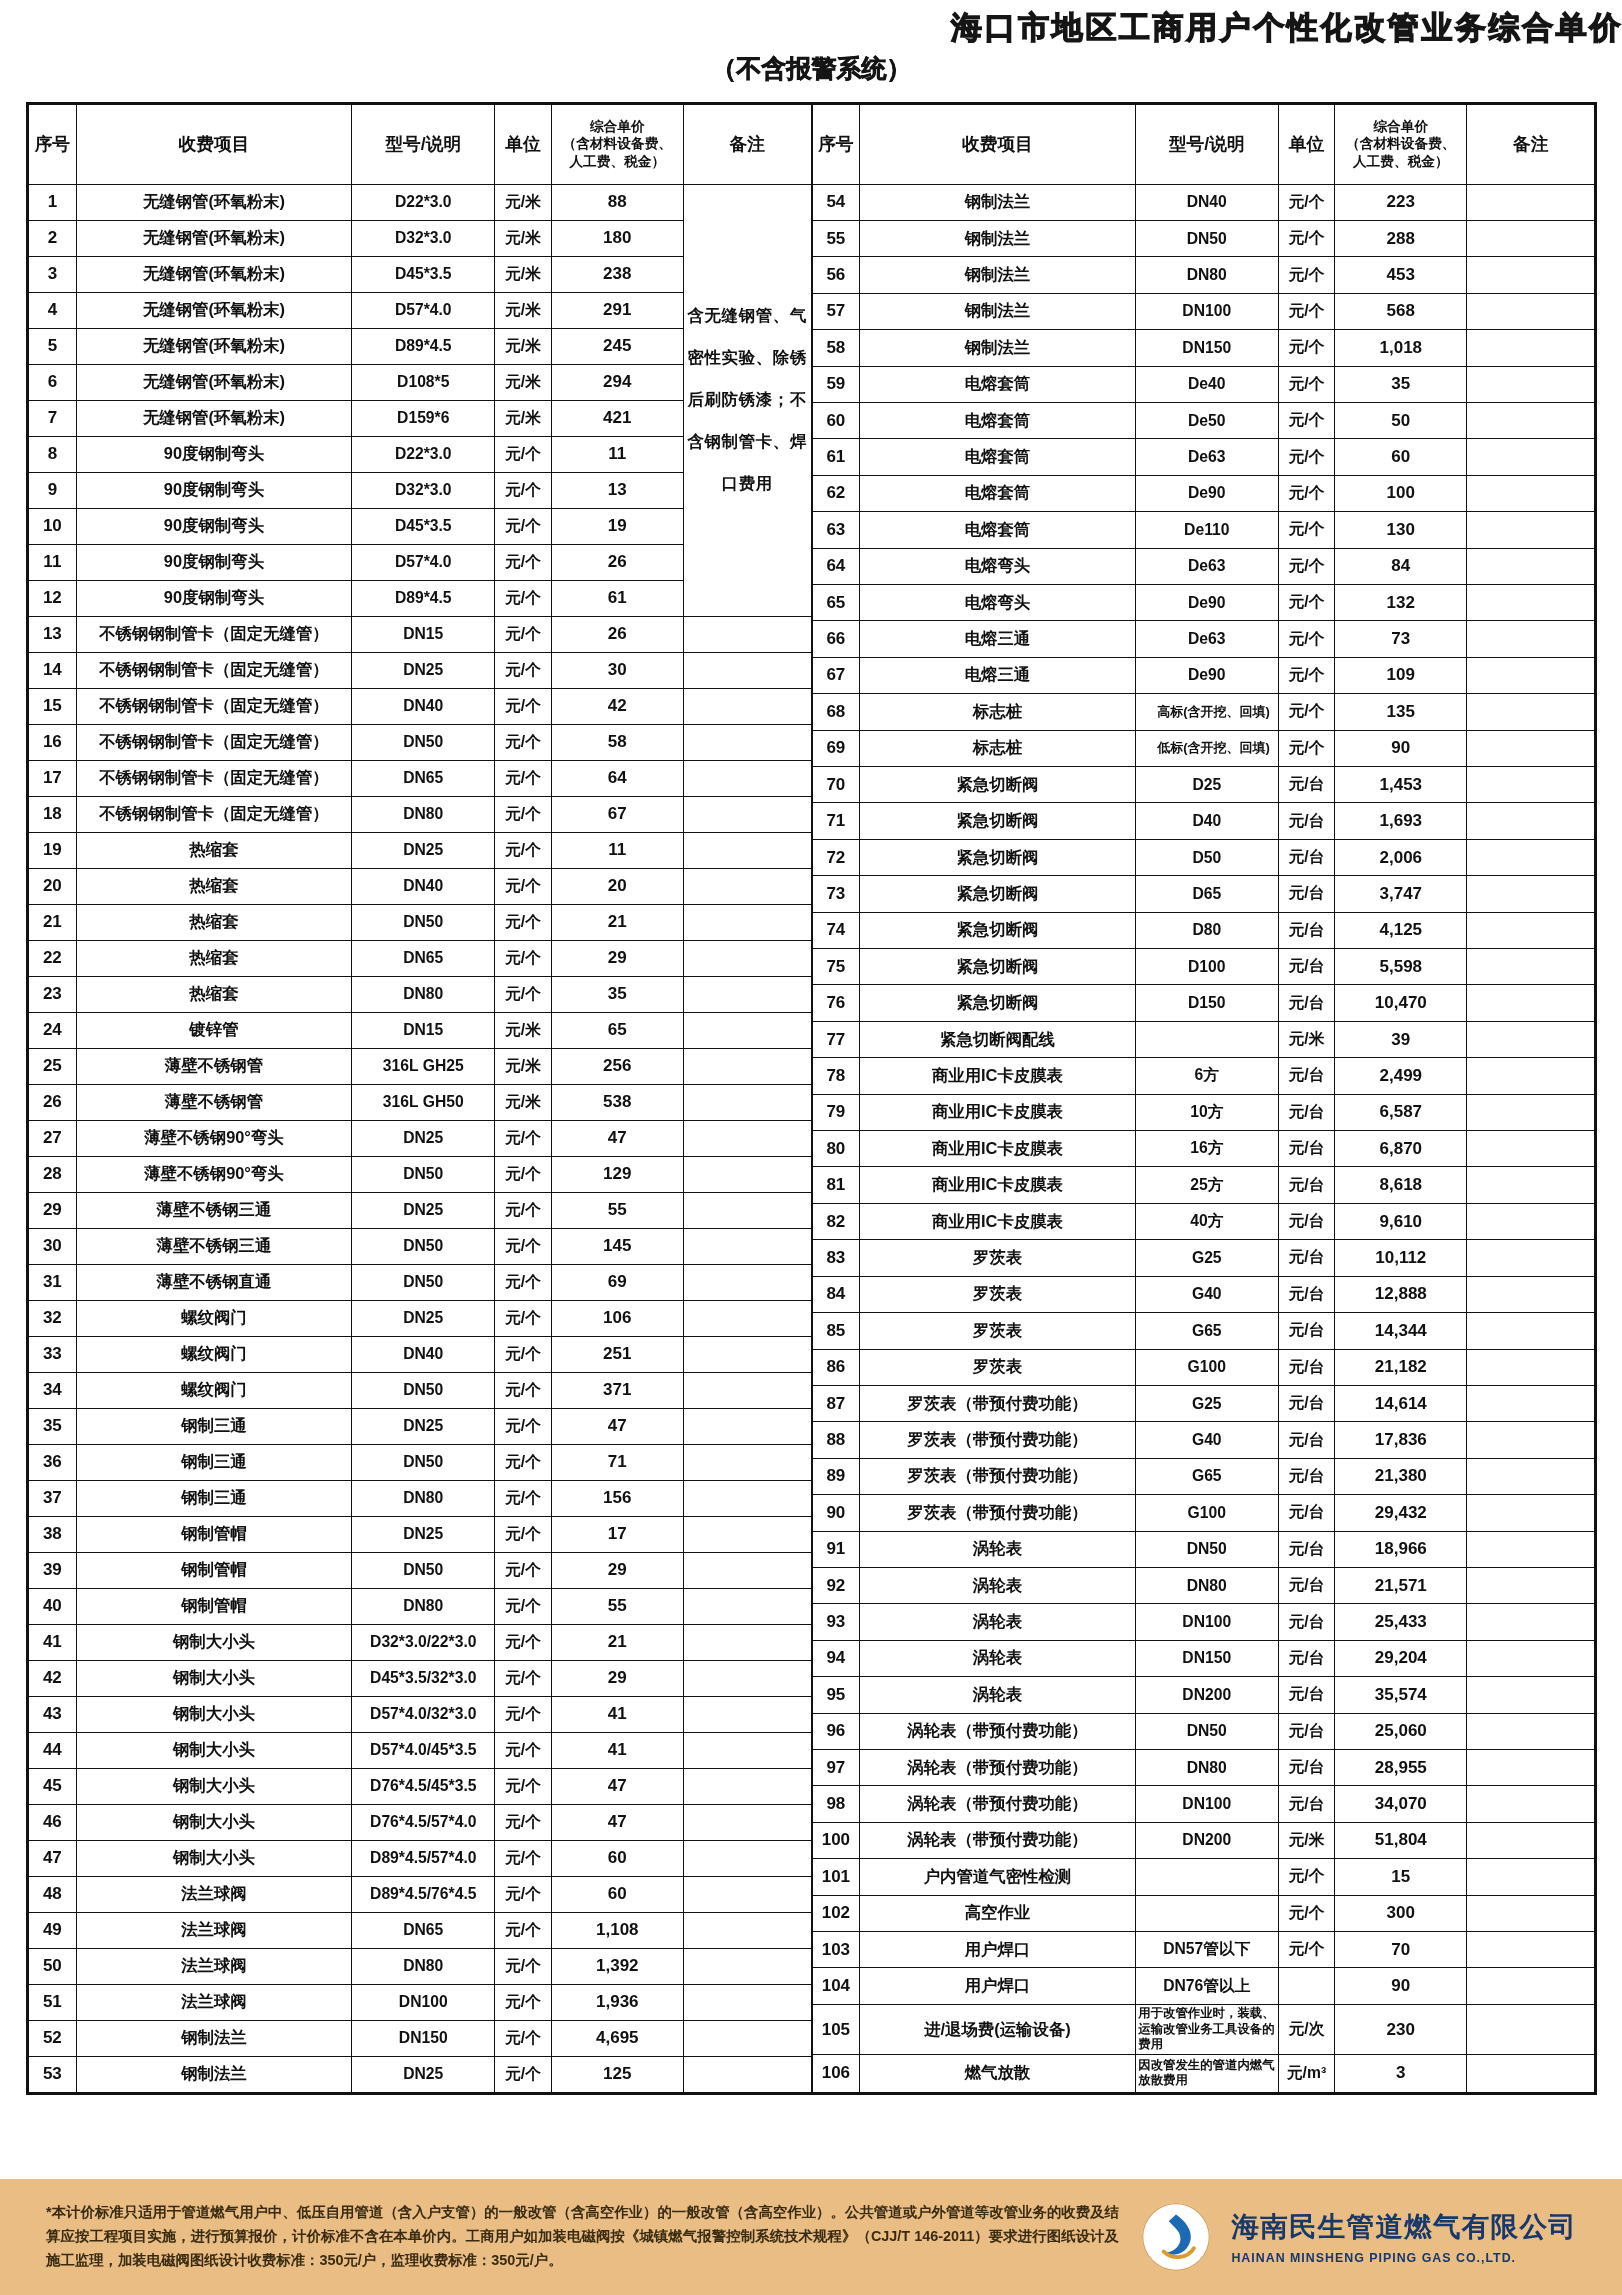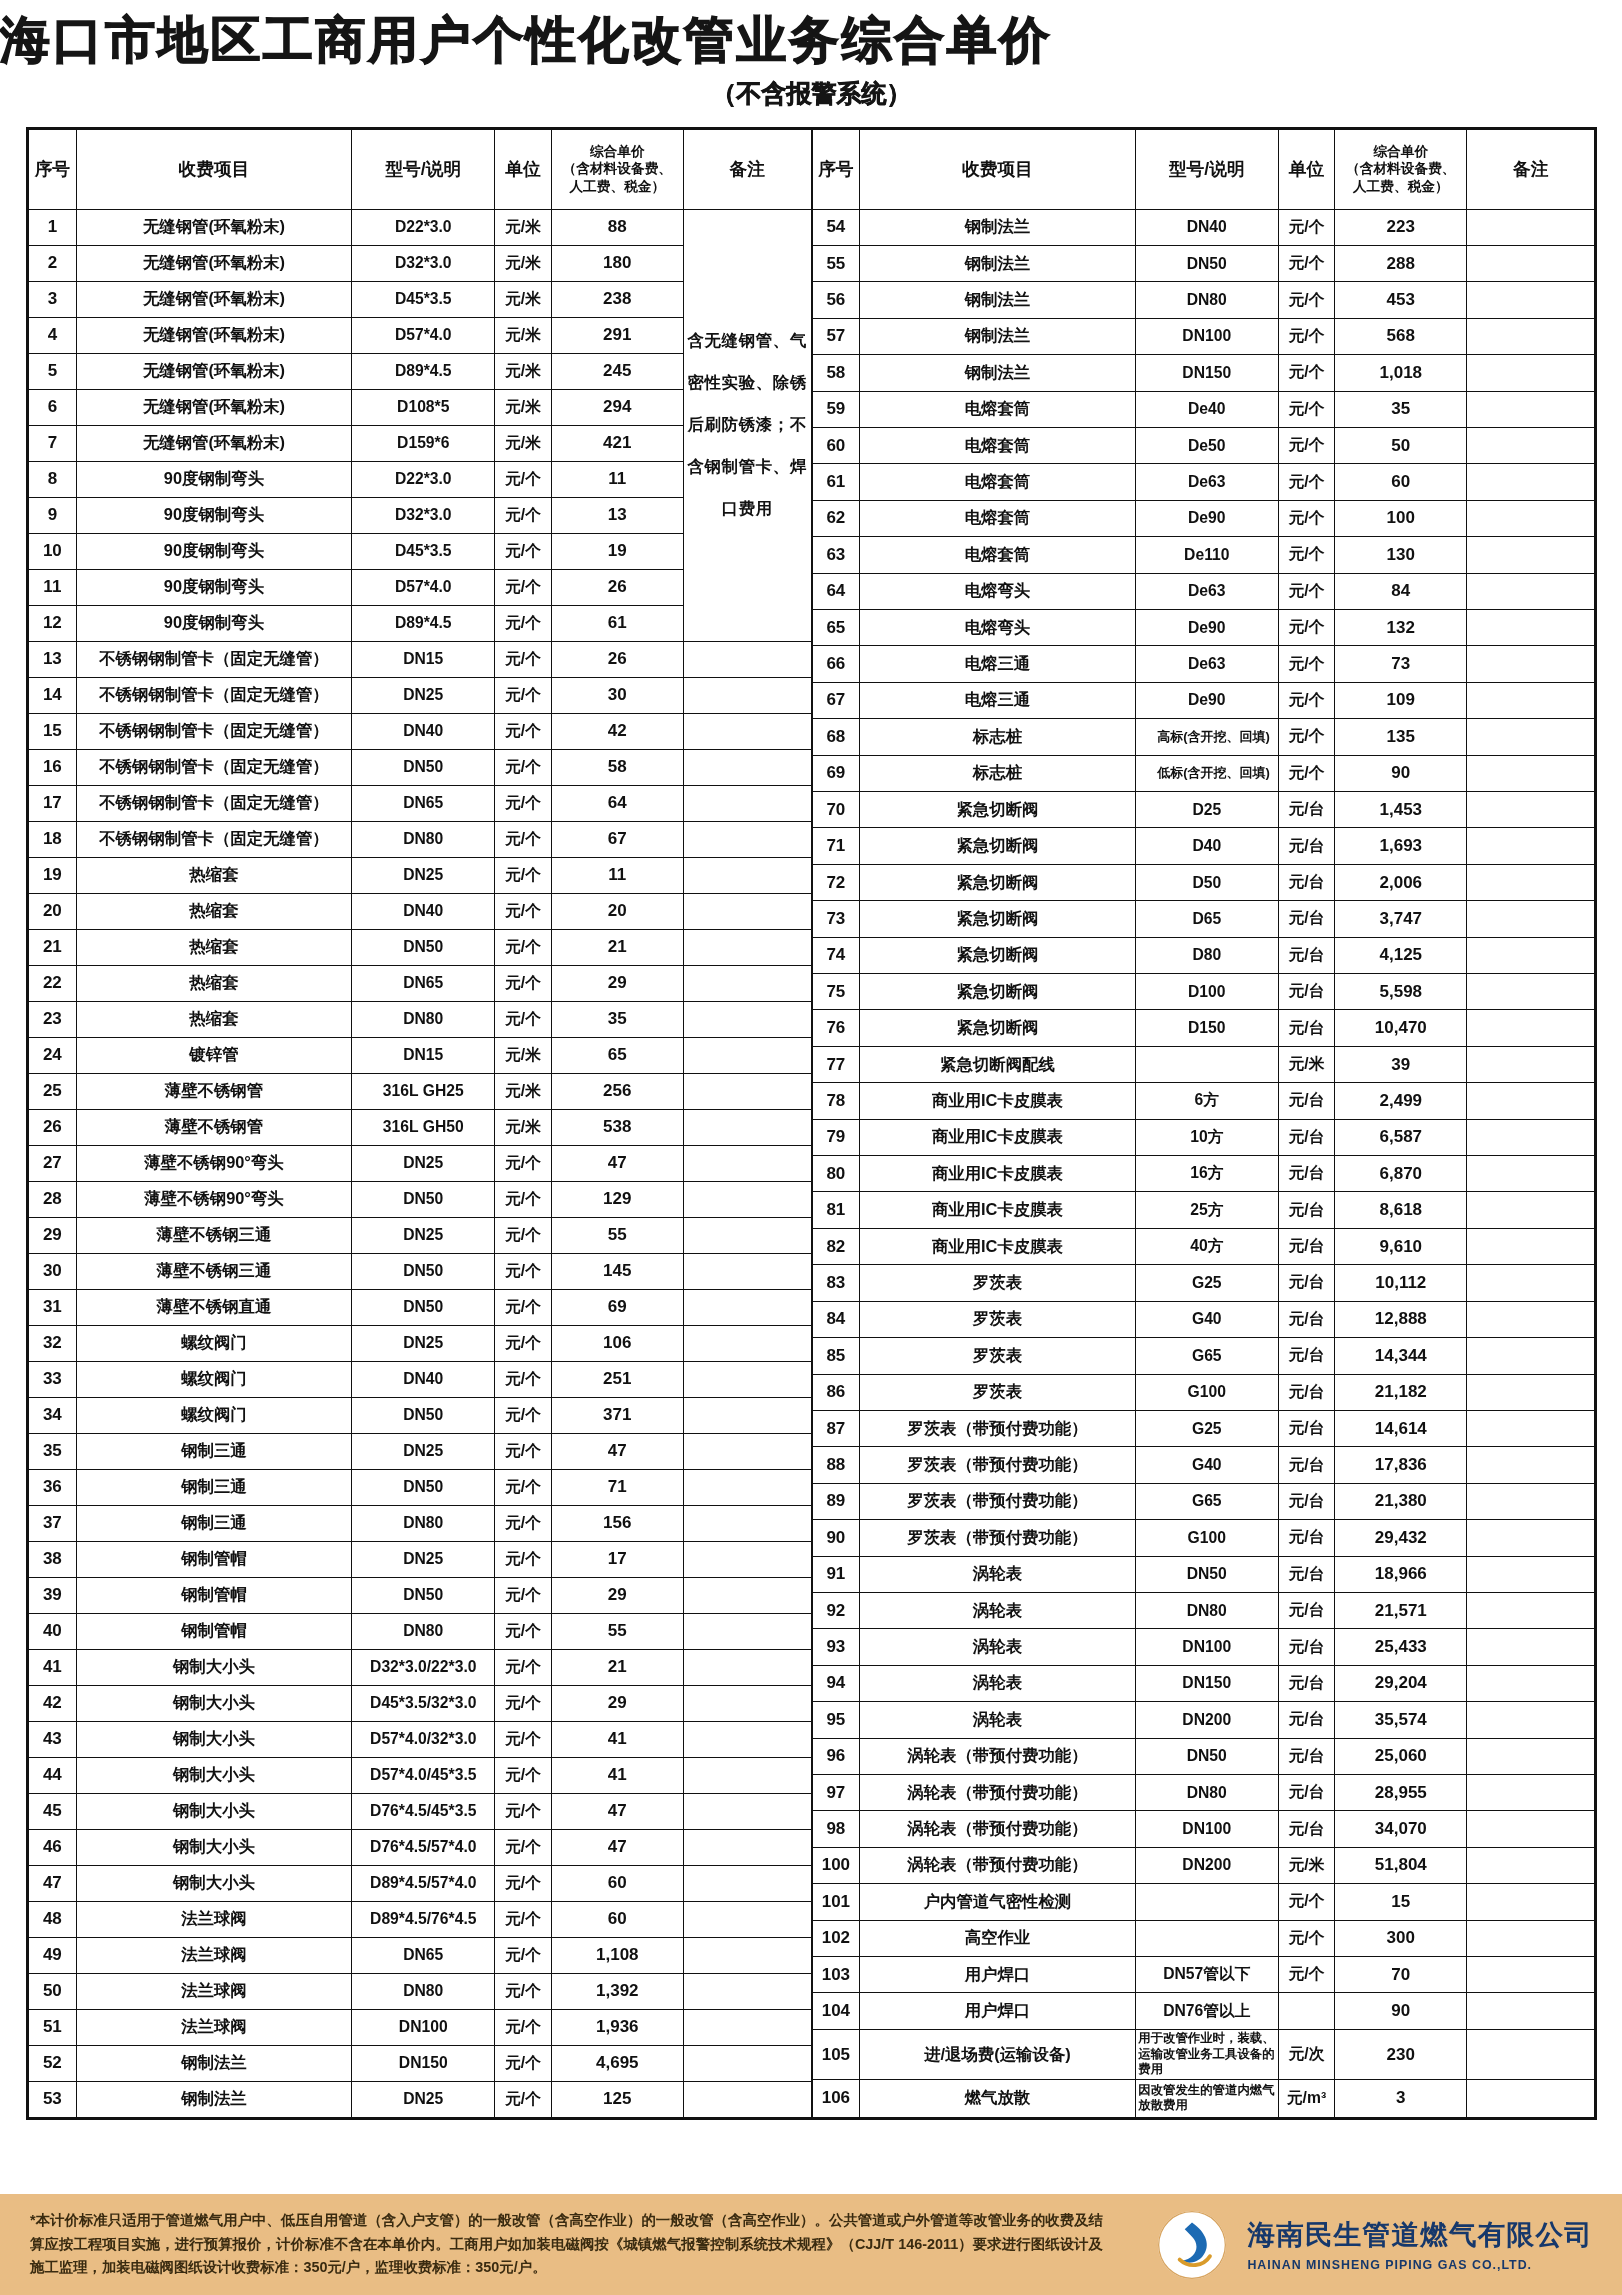--- a/index.html
+++ b/index.html
@@ -1,21 +1,21 @@
 <!DOCTYPE html>
 <html style="font-size:10.5px"><head>
 <meta charset="utf-8">
 <style>
   html,body{margin:0;padding:0;}
   body{
     width:1623px;height:2295px;background:#ffffff;position:relative;overflow:hidden;
     font-family:"Liberation Sans","DejaVu Sans",sans-serif;color:#111;
   }
   .page-title{
-    margin:6.5px 0 0 0;text-align:left;font-size:50px;font-weight:900;
+    margin:6.5px 0 0 0;text-align:right;font-size:31px;font-weight:900;
     letter-spacing:2.6px;color:#151515;-webkit-text-stroke:1.3px #151515;
   }
   .page-subtitle{
     margin:3px 0 0 0;text-align:center;font-size:25px;font-weight:700;color:#151515;
     -webkit-text-stroke:0.7px #151515;
   }
   .tables{
     display:flex;margin:17px 26px 0 26px;border:2.6px solid #111;
   }
   table.half{
@@ -35,23 +35,23 @@
   td.c-model.small{font-size:13px;padding-left:16px;}
   td.c-model.tiny{font-size:12.4px;line-height:1.25;text-align:left;padding:1.3px 2.6px;}
   td.c-unit{font-size:15.7px;font-weight:700;}
   td.c-price{font-size:17px;font-weight:700;}
   td.c-remark{font-size:15.7px;}
   td.remark-note{
     font-size:16.4px;font-weight:700;line-height:2.55;text-align:left;
     padding:0 5.2px;letter-spacing:0.7px;
   }
   .footer-band{
-    position:absolute;left:0;right:0;bottom:0;height:101px;background:#e9bd84;
+    position:absolute;left:0;right:0;bottom:0;height:116px;background:#e9bd84;
     display:flex;align-items:center;justify-content:space-between;
-    padding:0 30px;box-sizing:border-box;margin-top:33px;
+    padding:0 46px;box-sizing:border-box;margin-top:33px;
   }
   .foot-note{
     width:1073px;font-size:14.4px;line-height:1.65;font-weight:600;color:#3a2b10;margin:0;
     text-align:justify;
   }
   .company{display:flex;align-items:center;gap:21px;}
   .logo{width:68px;height:68px;border-radius:50%;background:#ffffff;
     display:flex;align-items:center;justify-content:center;flex:0 0 auto;
     box-shadow:0 0 0 1.3px #d8a45f inset;}
   .logo svg{width:56px;height:56px;}

